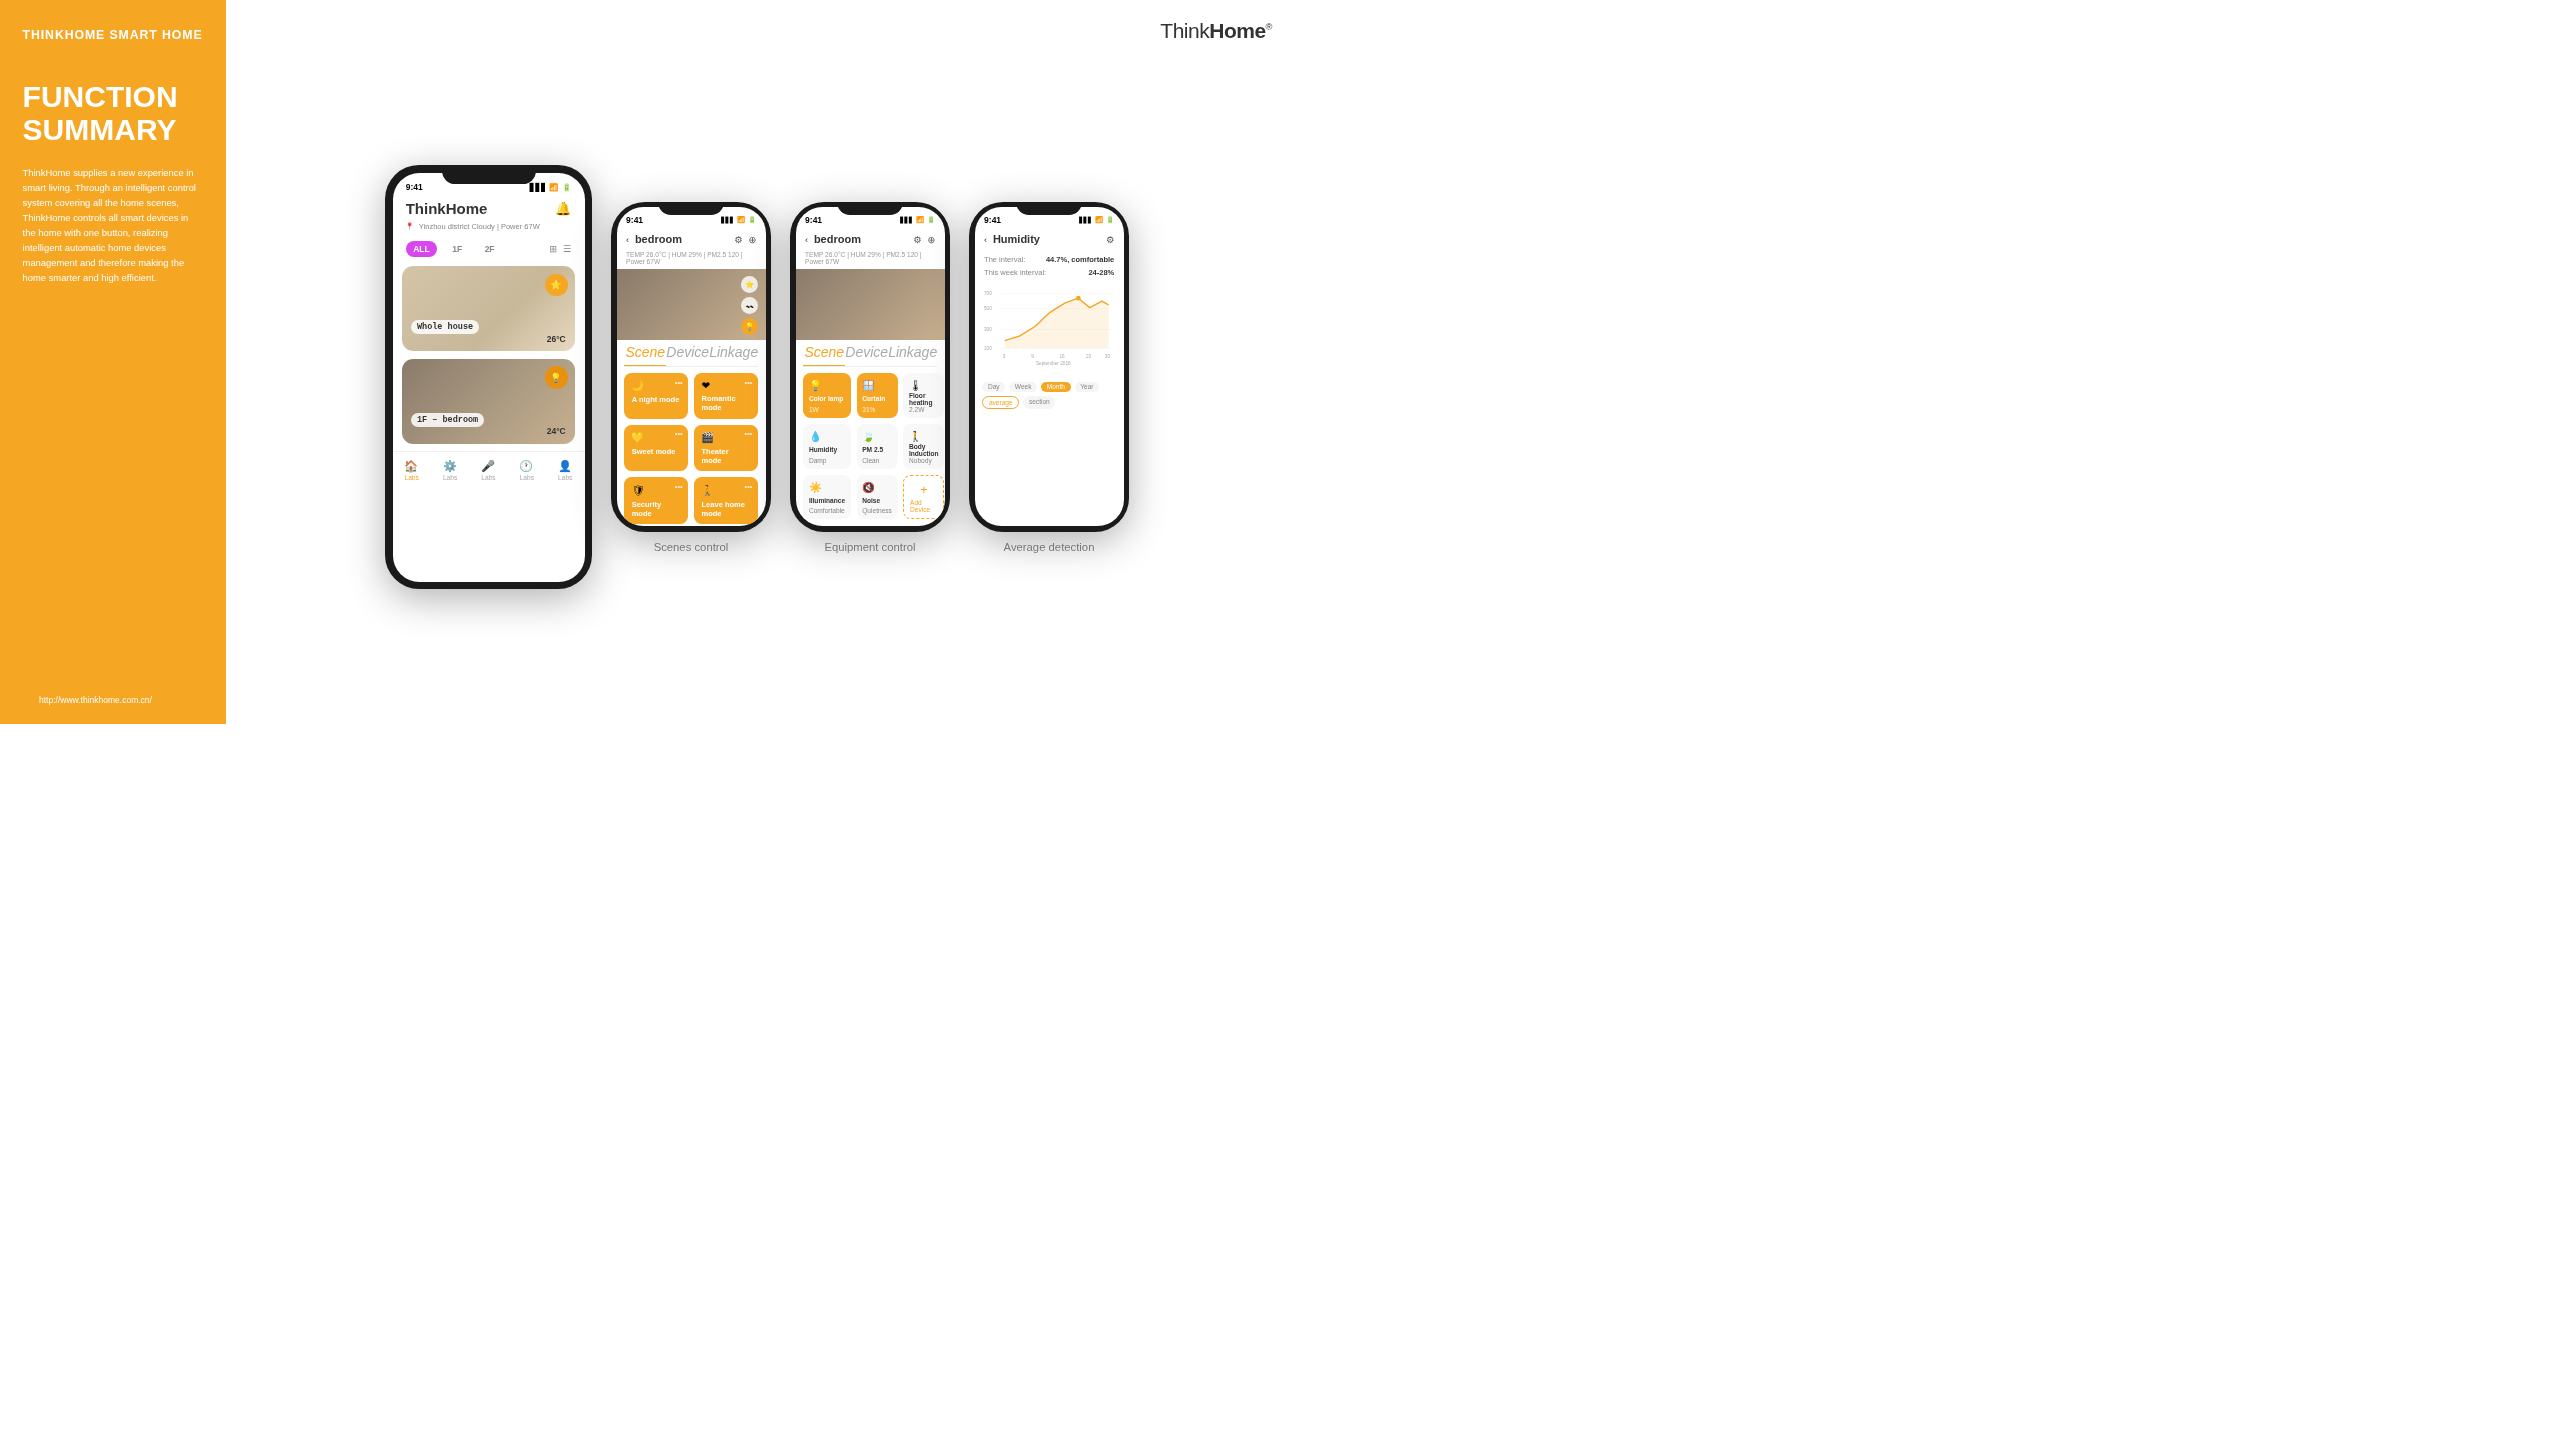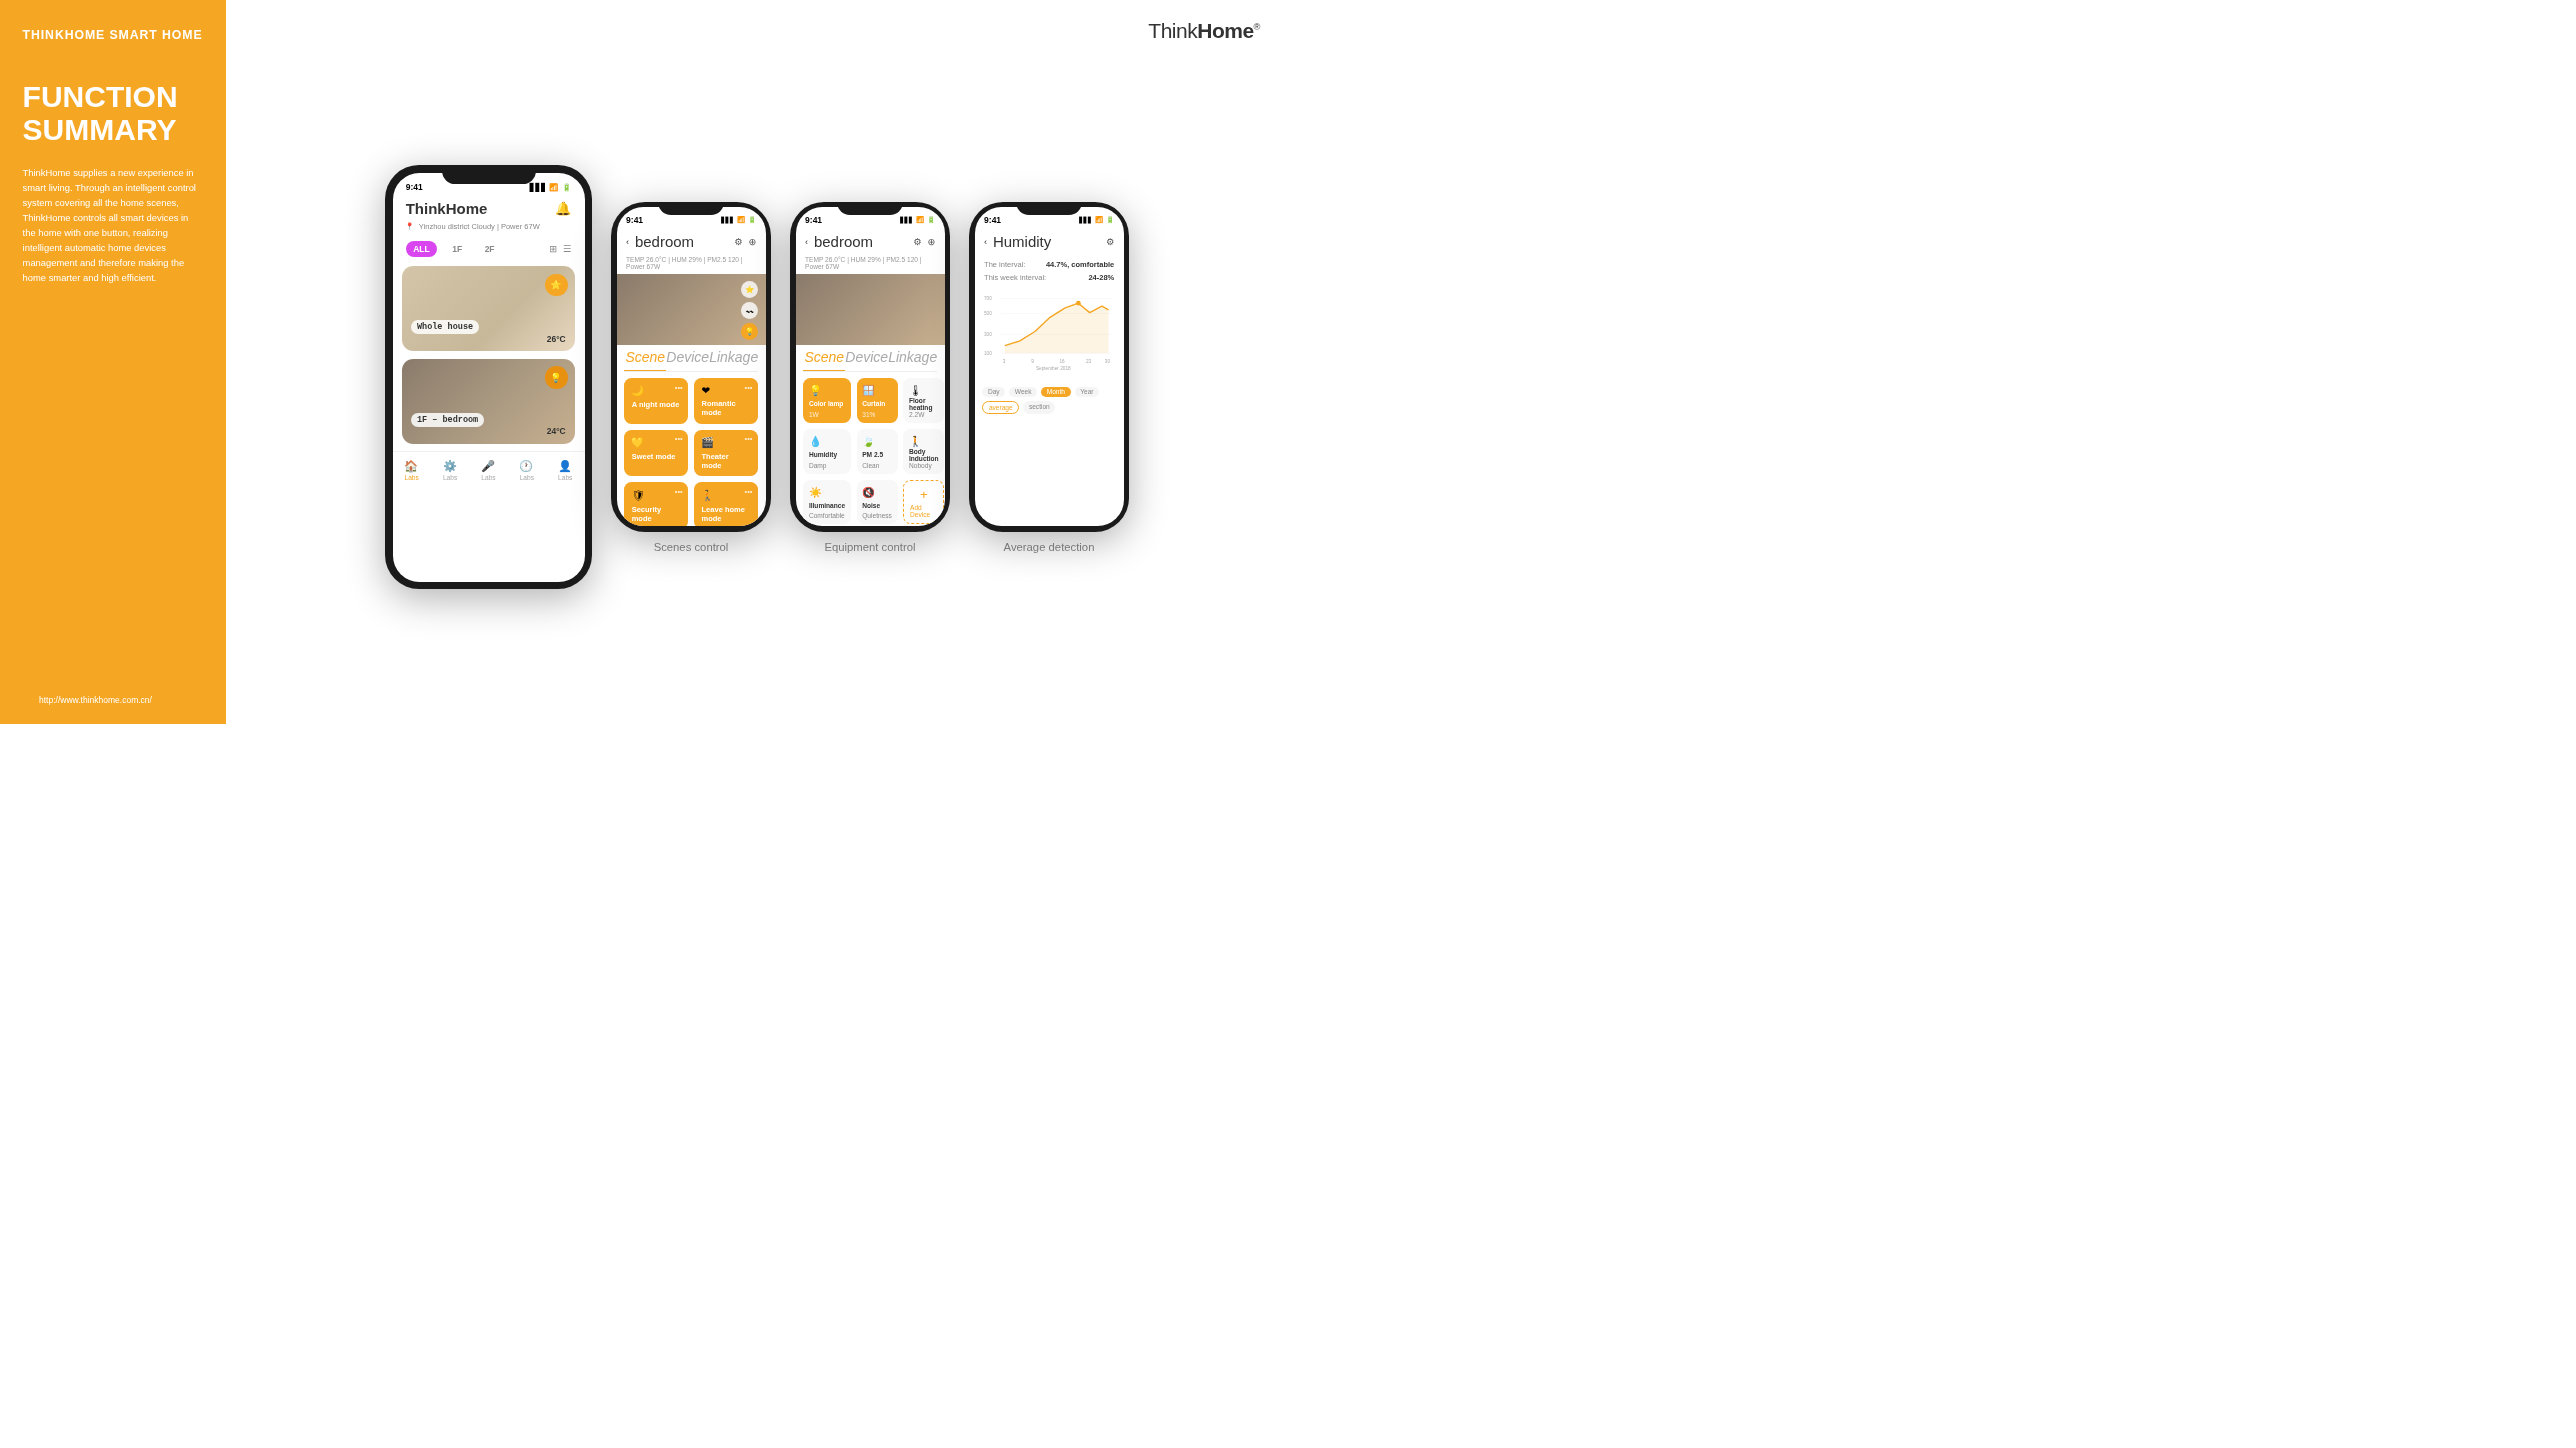--- a/index.html
+++ b/index.html
@@ -254,21 +254,21 @@
     .nav-item .nav-icon { font-size: 11.3px; }
 
     
     .small-header {
       padding: 5.7px 9.4px 3.8px;
       display: flex;
       align-items: center;
       gap: 5.7px;
     }
     .back-btn { font-size: 9.4px; color: #333; }
-    .small-title { font-size: 15px; font-weight: 400; color: #333; }
+    .small-title { font-size: 11px; font-weight: 700; color: #333; }
     .small-header-icons { margin-left: auto; display: flex; gap: 5.7px; font-size: 9.4px; color: #555; }
 
     .room-info-bar {
       padding: 1.9px 9.4px 3.8px;
       font-size: 6.6px;
       color: #999;
     }
 
     .room-image {
       width: 100%;
@@ -437,21 +437,21 @@
   <div class="function-heading">
     <span>FUNCTION</span><br>
     <span>SUMMARY</span>
   </div>
   <p class="description">ThinkHome supplies a new experience in smart living. Through an intelligent control system covering all the home scenes, ThinkHome controls all smart devices in the home with one button, realizing intelligent automatic home devices management and therefore making the home smarter and high efficient.</p>
   <div class="website">http://www.thinkhome.com.cn/</div>
 </div>
 
 <div class="right-panel">
 
-  <div class="logo-area" style="position:absolute;top:19px;right:28px;z-index:10;justify-content:flex-end;">
+  <div class="logo-area" style="position:absolute;top:19px;right:16px;z-index:10;justify-content:flex-end;">
     <span class="thinkhome-logo">
       <span class="think">Think</span><span class="bold">Home</span><span class="logo-reg">®</span>
     </span>
   </div>
 
   <div class="phones-area">
 
     <div class="phone-with-caption">
       <div class="phone phone-main">
         <div class="phone-notch"></div>

